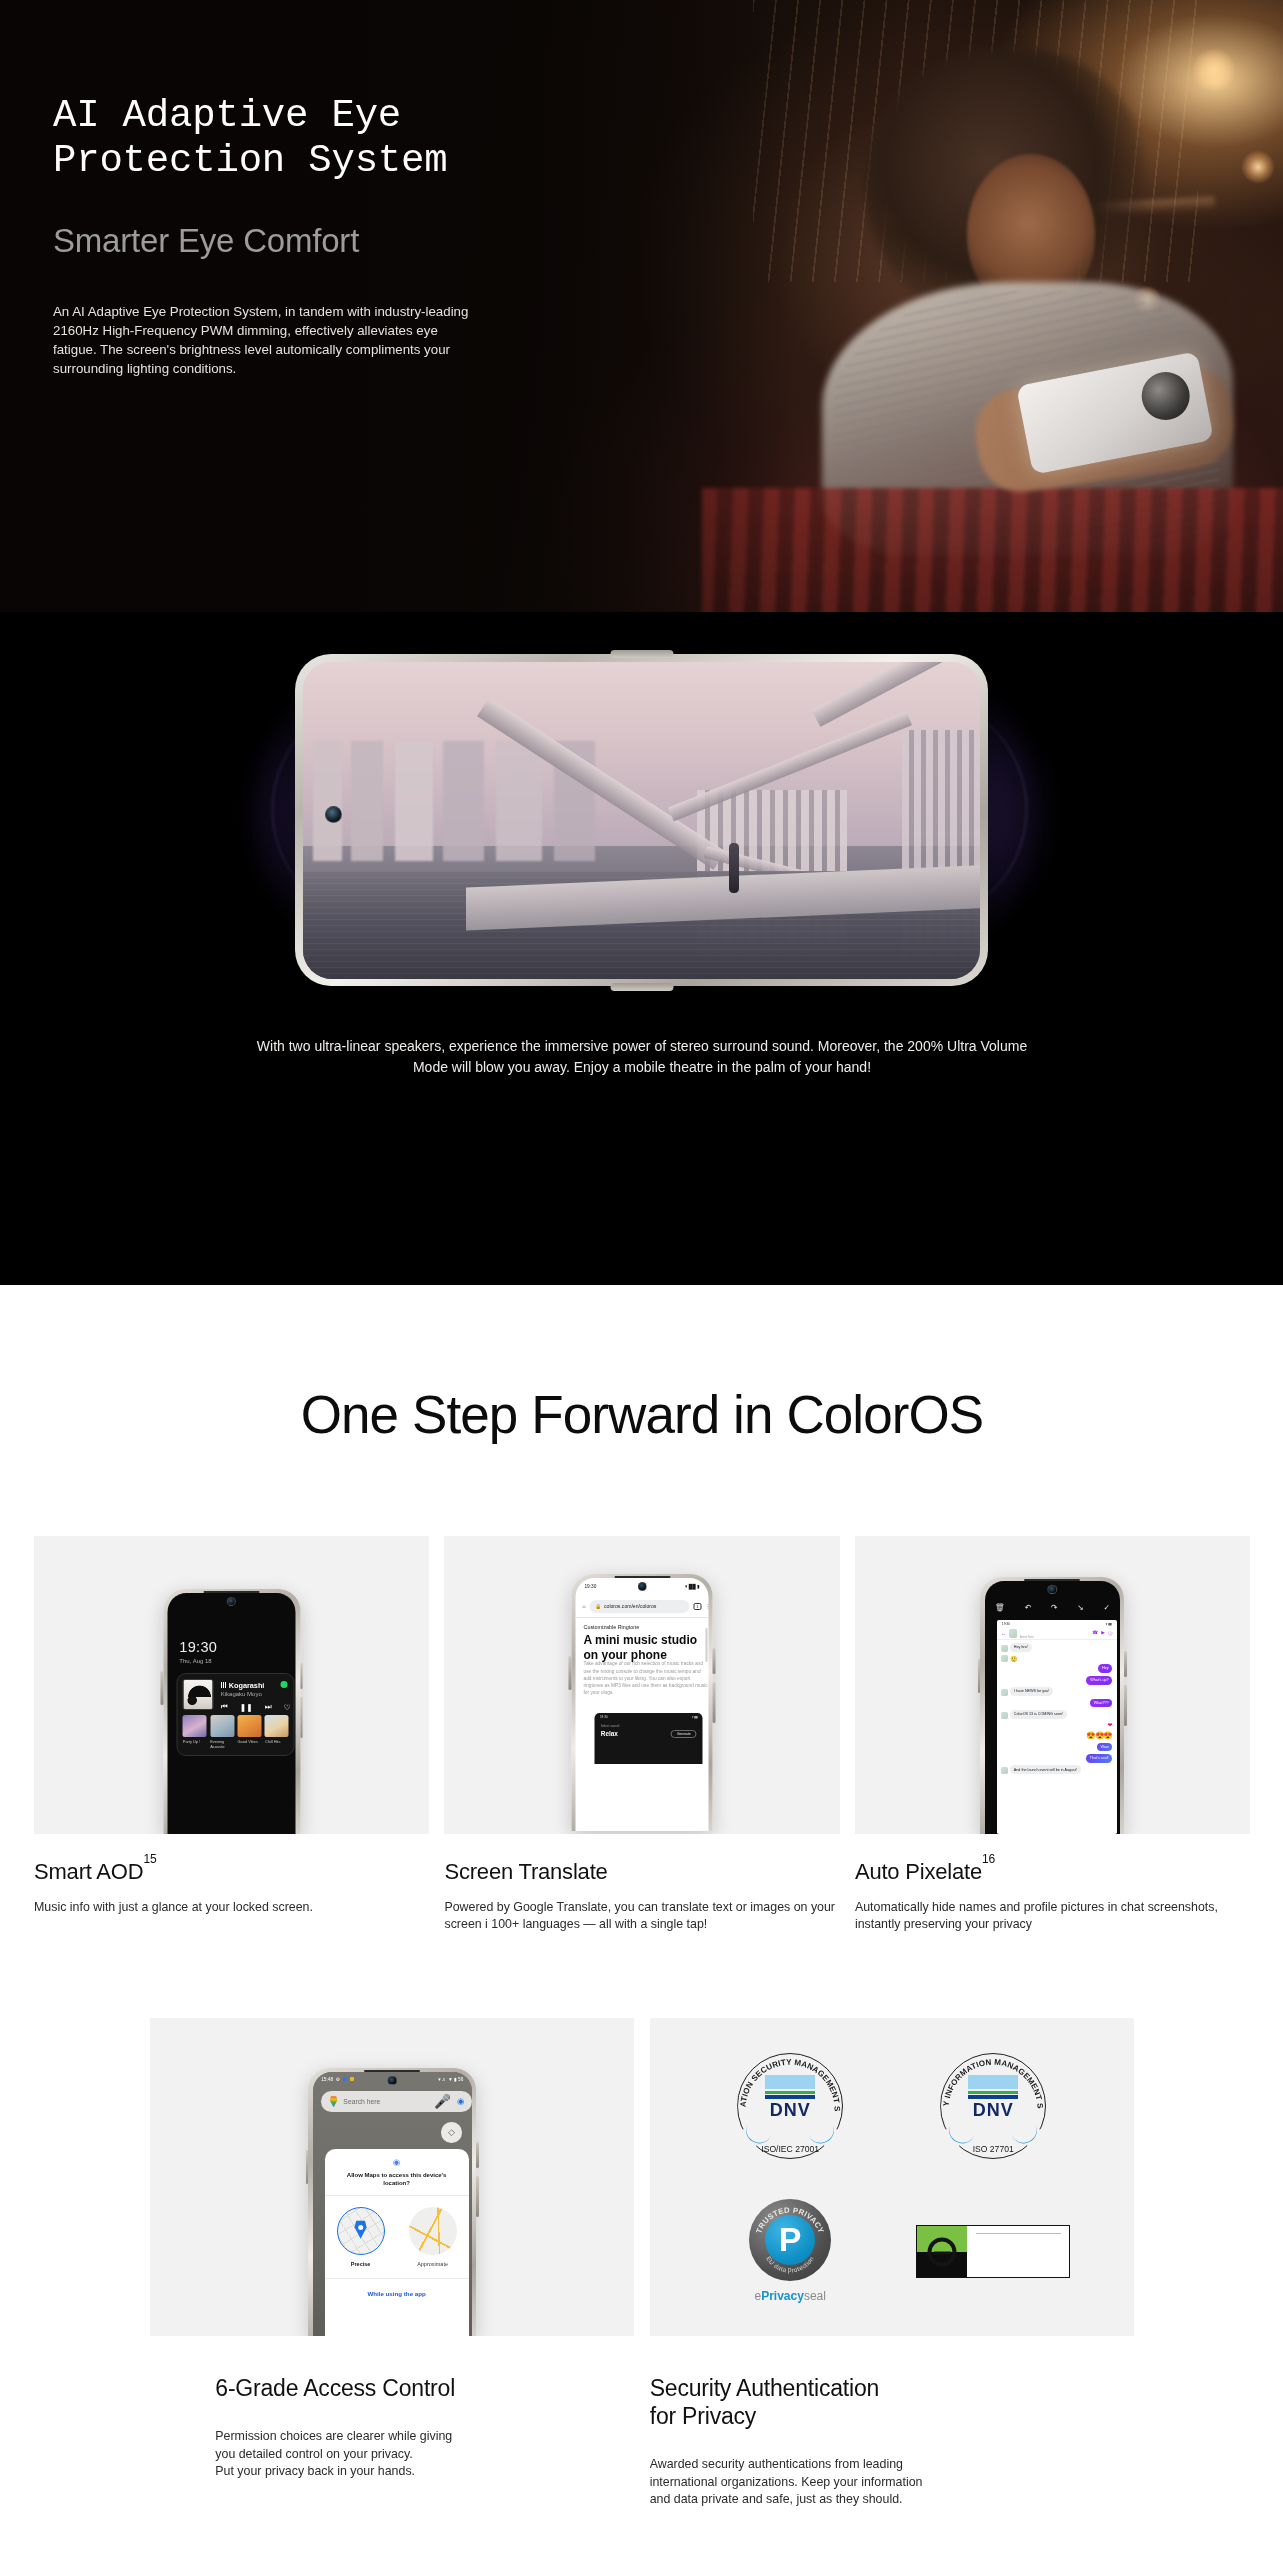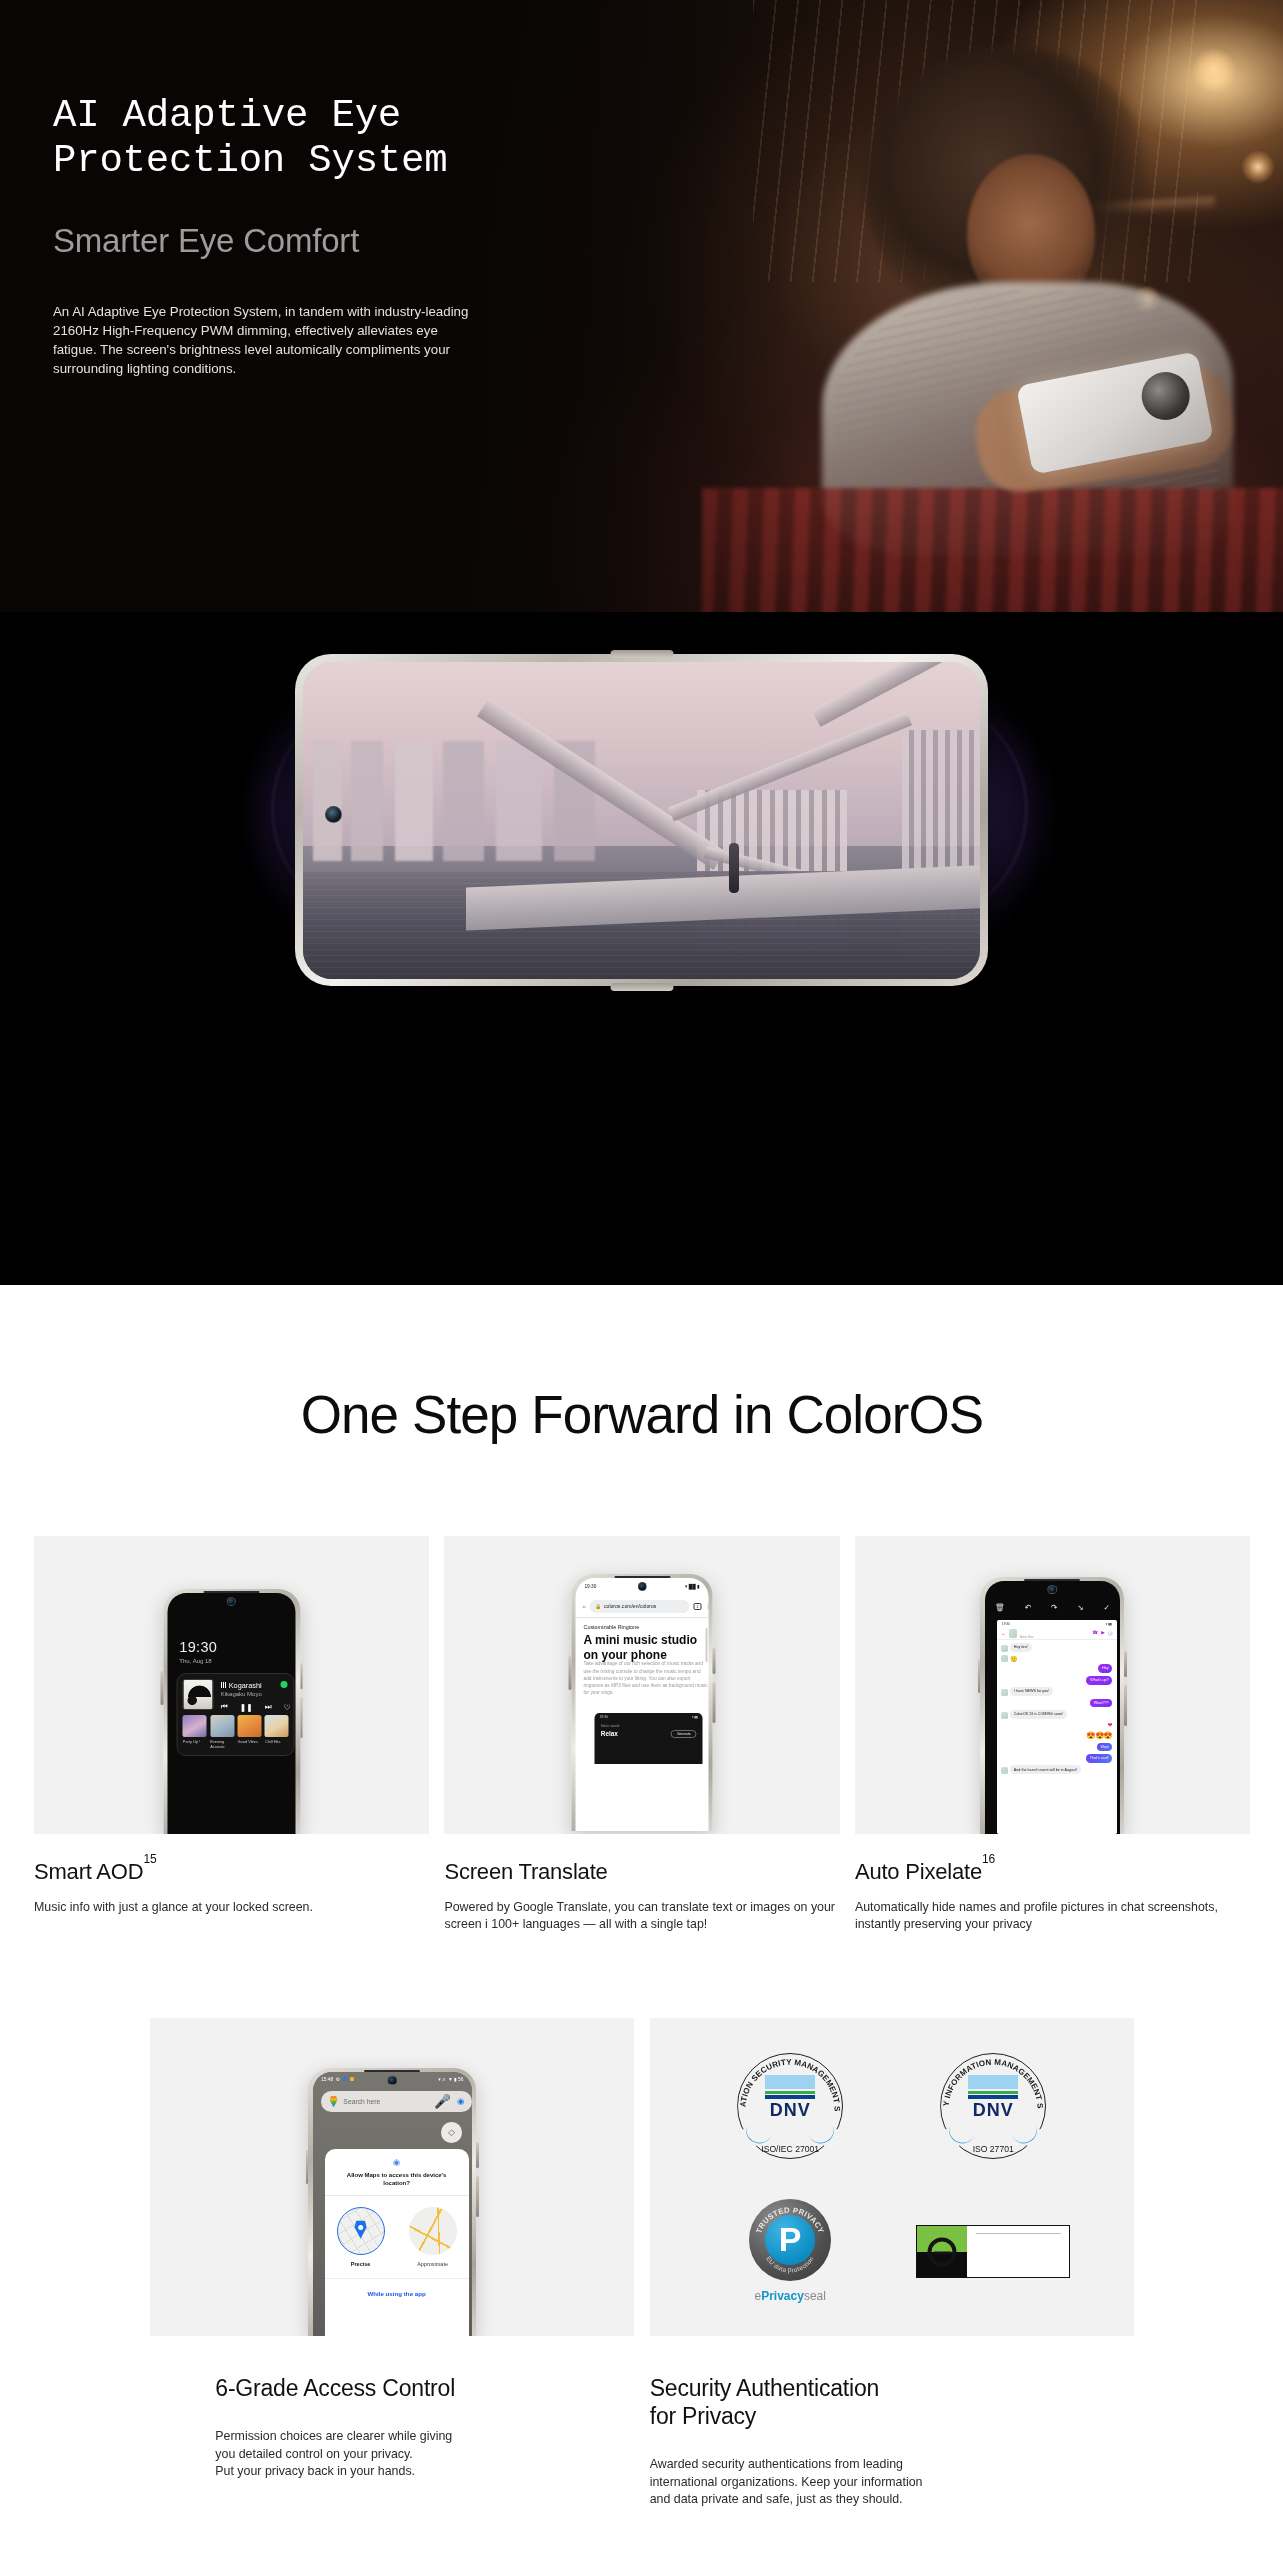--- a/index.html
+++ b/index.html
@@ -274,21 +274,21 @@
     position:absolute; left:5.1px; top:5.1px; width:31px; height:31px; border-radius:2.6px;
     background:
       radial-gradient(circle at 30% 70%, #111 0 4.3px, rgba(0,0,0,0) 5.1px),
       linear-gradient(180deg,#f5f3ef 0%, #e7e3dd 62%, #cfcac2 100%);
     border:0.9px solid #3a3a3a;
   }
   .aod .art:after {
     content:""; position:absolute; left:2.6px; top:3.4px; width:26px; height:13.7px;
     background:radial-gradient(ellipse at 50% 100%, #0d0d0d 0 60%, rgba(0,0,0,0) 64%);
   }
-  .aod .trk { position:absolute; left:43px; top:6.8px; color:#fff; font-size:7.3px; font-weight:400;text-align:center; }
+  .aod .trk { position:absolute; left:43px; top:6.8px; color:#fff; font-size:7.3px; font-weight:700;text-align:center; }
   .aod .trkeq { position:absolute; left:43px; top:7.7px; width:6px; height:6px;
     background:repeating-linear-gradient(90deg,#fff 0 1.1px, rgba(0,0,0,0) 1.1px 2.2px); }
   .aod .art2 { position:absolute; left:43px; top:17px; color:#b0aeac; font-size:6px; }
   .aod .dot {
     position:absolute; right:6px; top:6.8px; width:6.8px; height:6.8px; border-radius:50%;
     background:#1ed760;
   }
   .aod .ctr {
     position:absolute; left:43px; top:28px; width:70px; display:flex;
     justify-content:space-between; align-items:center; color:#fff; font-size:7.7px;
@@ -588,20 +588,21 @@
           <div class="beam b3"></div>
           <div class="beam b4"></div>
           <div class="water"></div>
           <div class="waterglint"></div>
           <div class="platform"></div>
           <div class="figure"></div>
           <div class="punch"></div>
         </div>
       </div>
     </div>
+    <p class="audio-body">With two ultra-linear speakers, experience the immersive power of stereo surround sound. Moreover, the 200% Ultra Volume Mode will blow you away. Enjoy a mobile theatre in the palm of your hand!</p>
   </section>
 
   <section class="coloros">
     <h2 class="coloros-title">One Step Forward in ColorOS</h2>
 
     <div class="grid3">
 
       <div class="col">
         <div class="shot">
           <div class="mini aod">

